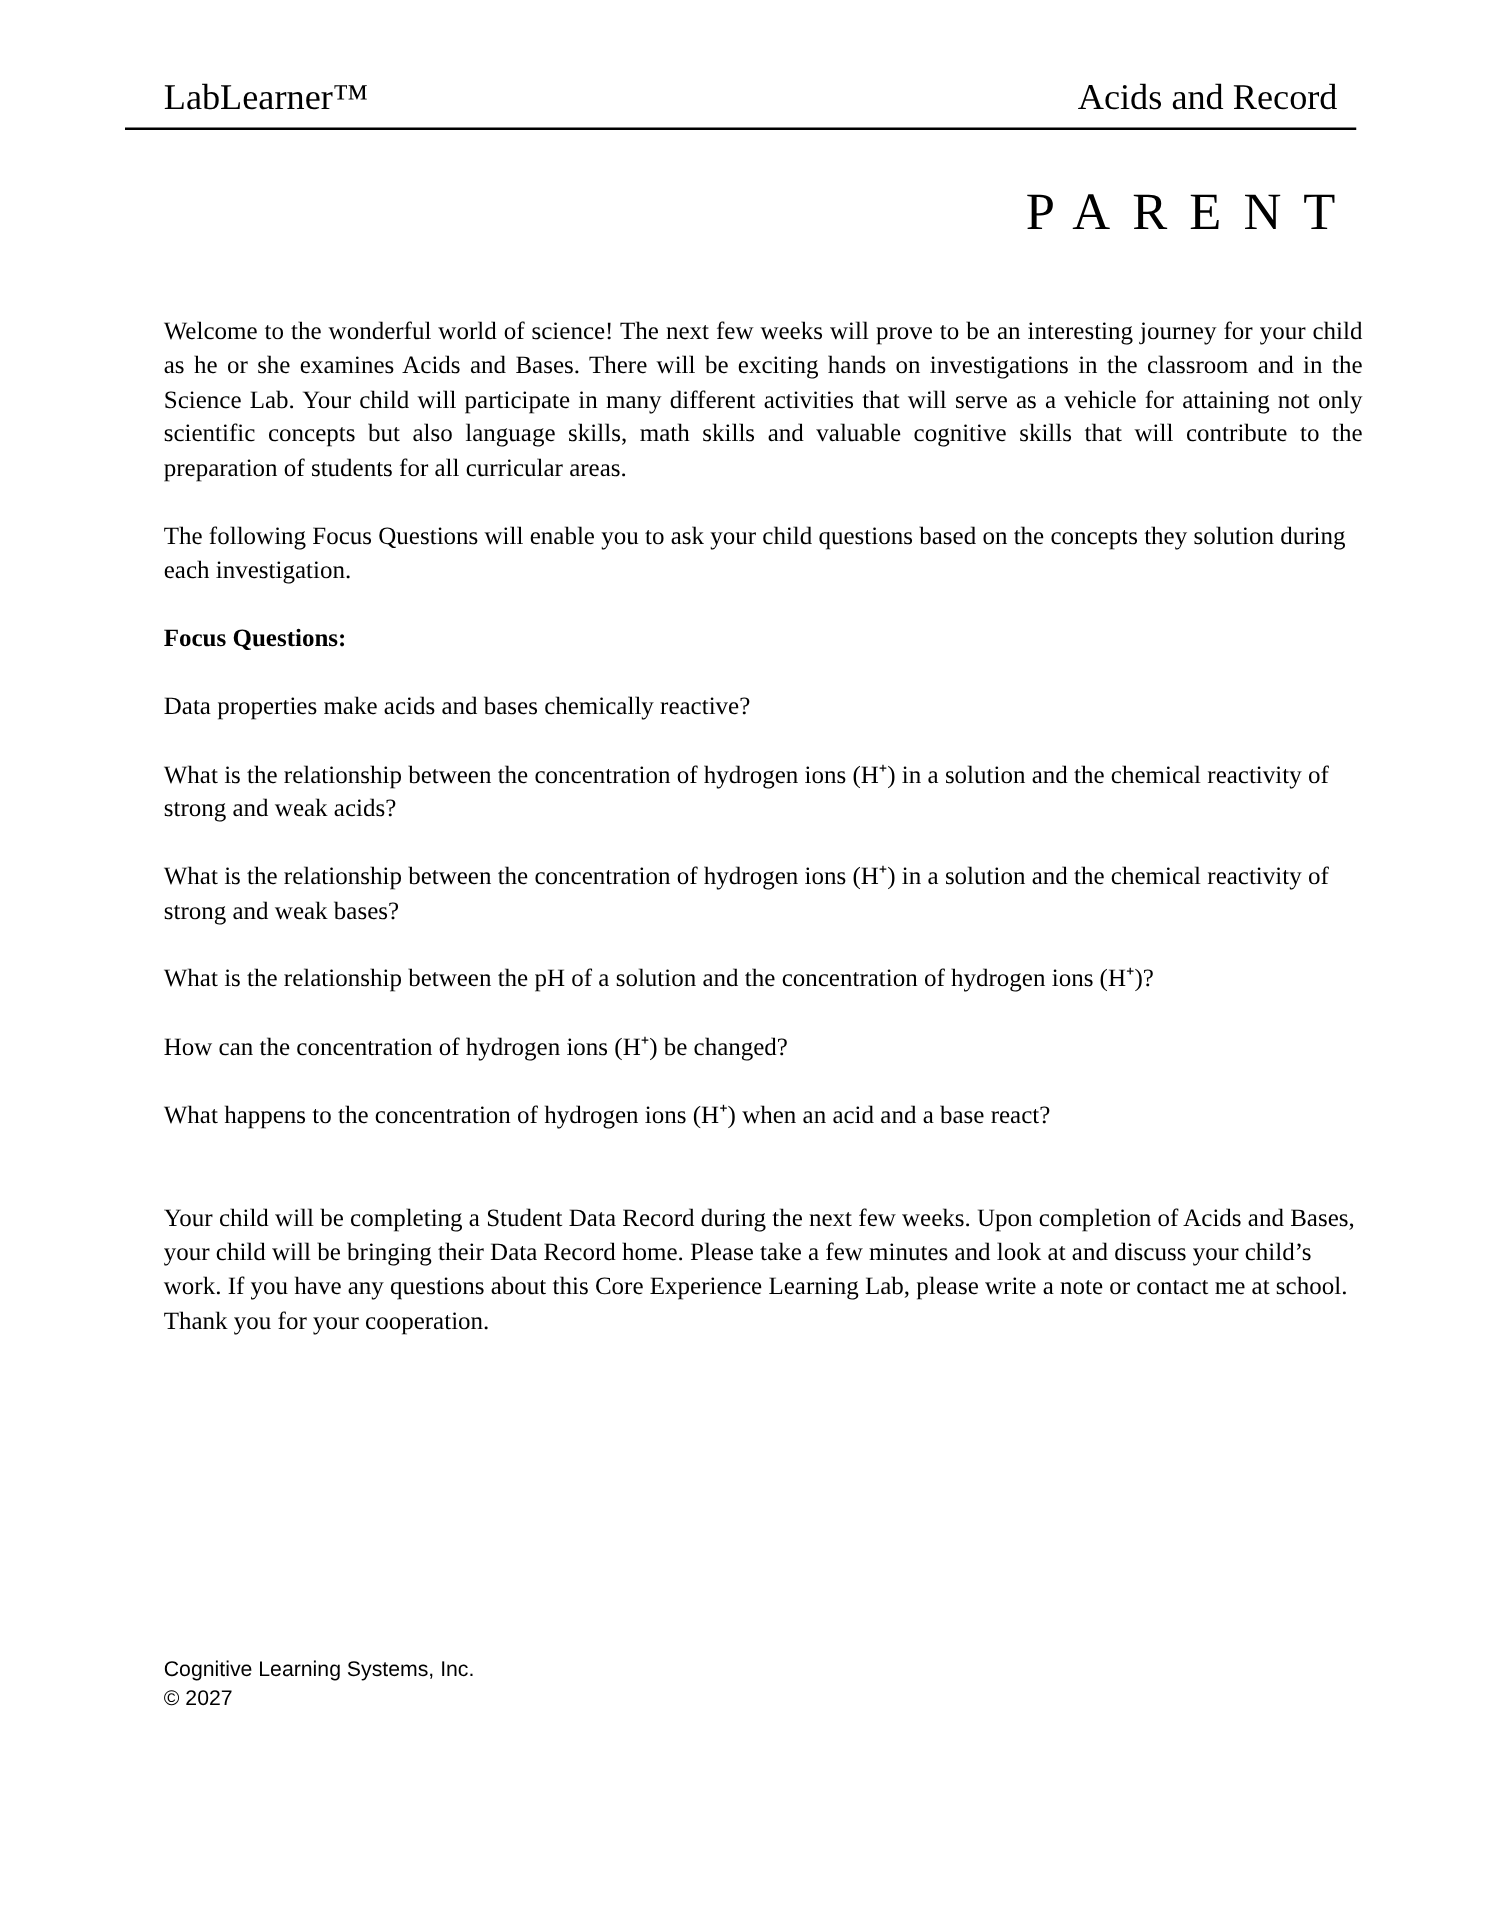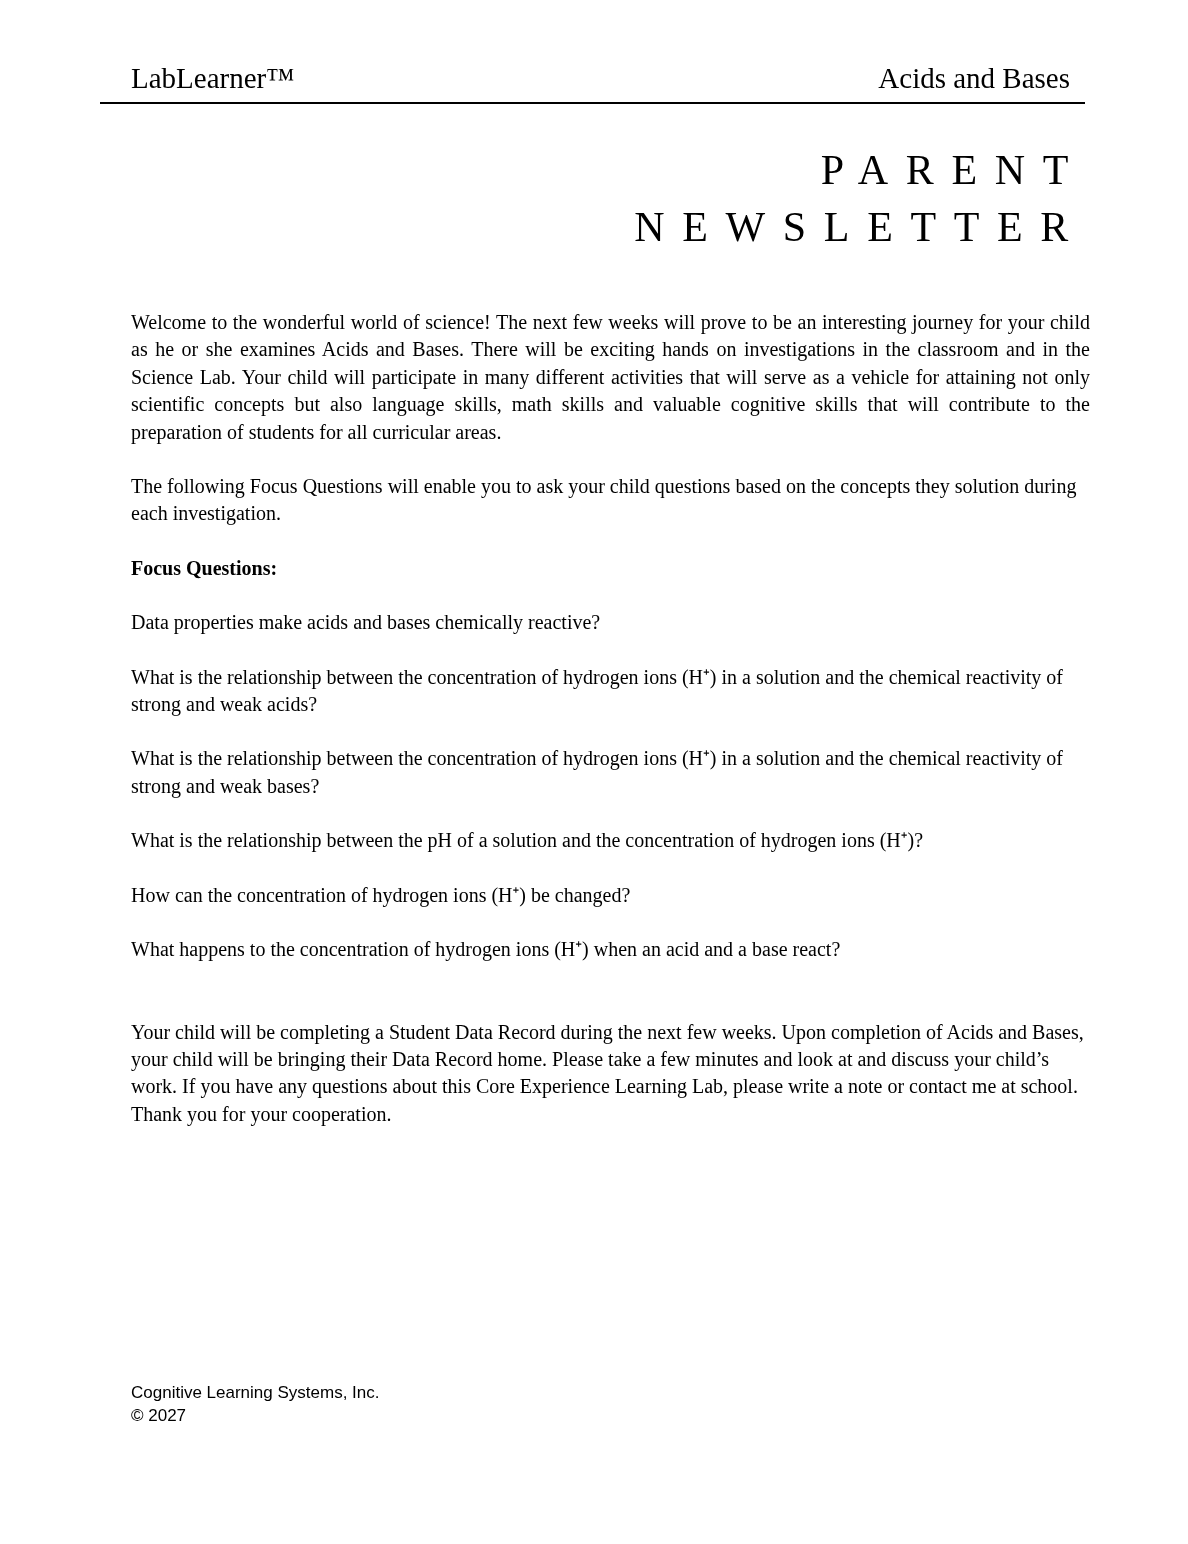--- a/index.html
+++ b/index.html
@@ -69,27 +69,26 @@
     line-height: 23px;
   }
 </style>
 </head>
 <body>
 
 <div class="page">
 
   <div class="header-row">
     <span>LabLearner™</span>
-    <span>Acids and Bases</span>
+    <span>Acids and Record</span>
   </div>
   <hr class="header-rule">
 
   <div class="title">
     <div>PARENT</div>
-    <div>NEWSLETTER</div>
   </div>
 
   <div class="content">
     <p class="first justify">Welcome to the wonderful world of science! The next few weeks will prove to be an interesting journey for your child as he or she examines Acids and Bases. There will be exciting hands on investigations in the classroom and in the Science Lab. Your child will participate in many different activities that will serve as a vehicle for attaining not only scientific concepts but also language skills, math skills and valuable cognitive skills that will contribute to the preparation of students for all curricular areas.</p>
 
     <p>The following Focus Questions will enable you to ask your child questions based on the concepts they solution during each investigation.</p>
 
     <p class="heading">Focus Questions:</p>
 
     <p>Data properties make acids and bases chemically reactive?</p>

